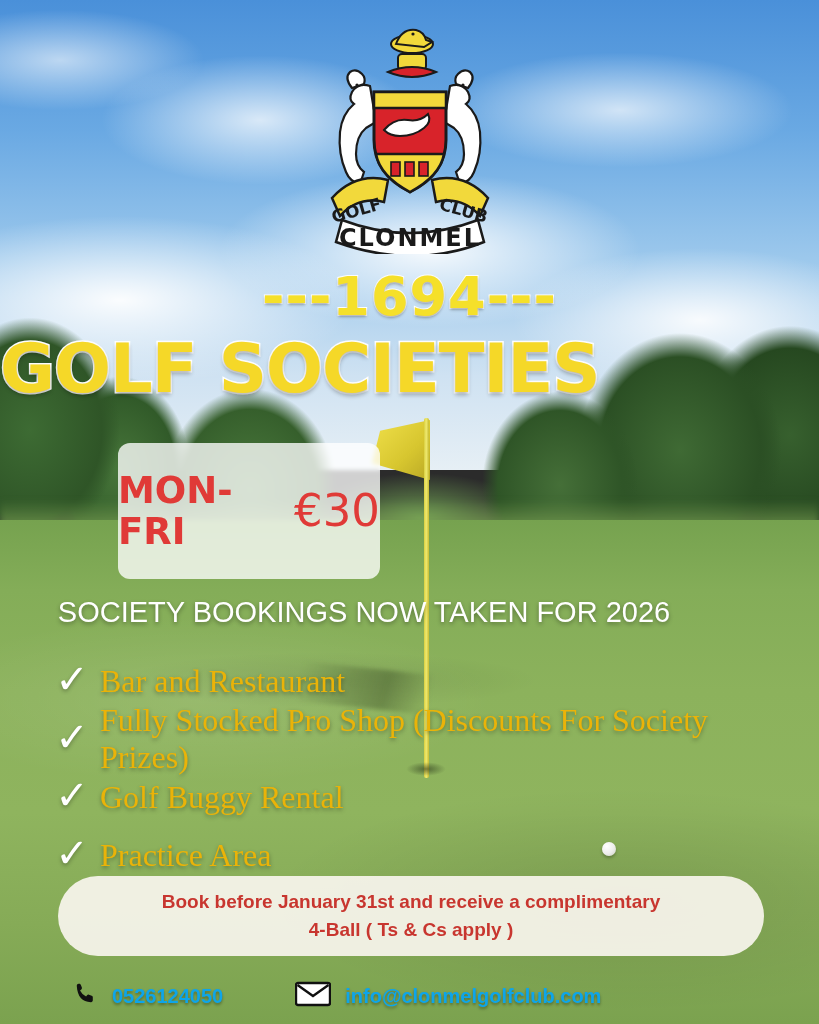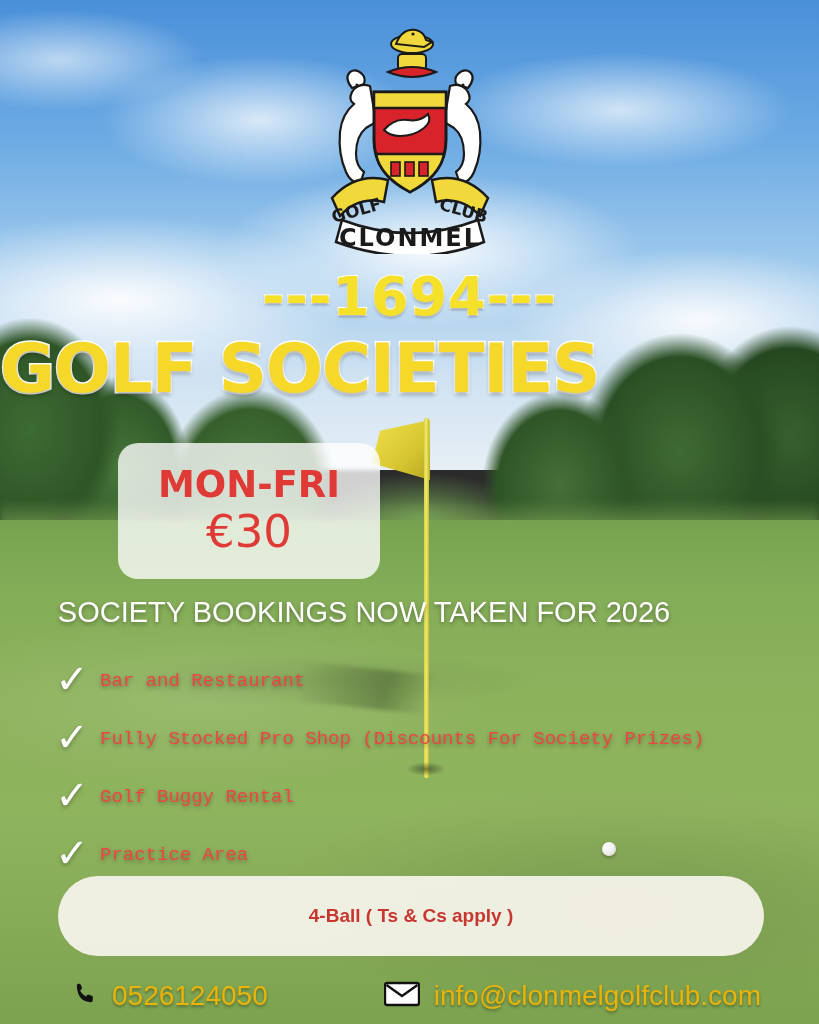--- a/index.html
+++ b/index.html
@@ -149,23 +149,23 @@
   .price-row {
     position: absolute;
     left: 118px; top: 443px;
     width: 584px; height: 136px;
     display: flex;
     justify-content: space-between;
   }
   .price-card {
     width: 262px; height: 136px;
     background: rgba(255,255,255,0.78);
-    border-radius: 20px;
-    display: flex;
-    flex-direction: column;
+    border-radius: 12px;
+    display: flex;
+    flex-direction: row;
     align-items: center;
     justify-content: center;
     backdrop-filter: blur(2px);
   }
   .price-card .days {
     font-family: "DejaVu Sans", sans-serif;
     font-weight: 700;
     font-size: 37px;
     color: #e03a37;
     letter-spacing: 0px;
@@ -208,23 +208,23 @@
     flex: 0 0 56px;
     color: #ffffff;
     font-size: 40px;
     line-height: 1;
     text-align: center;
     font-family: "DejaVu Sans", sans-serif;
     text-shadow: 0 2px 4px rgba(0,0,0,0.3);
     transform: translateY(-2px);
   }
   .feature .ftext {
-    font-family: Liberation Mono, monospace;
-    font-size: 19px;
-    color: #ef4444;
+    font-family: Liberation Serif, serif;
+    font-size: 32px;
+    color: #eab308;
     text-shadow: 0 2px 4px rgba(0,0,0,0.35);
   }
 
   
   .offer {
     position: absolute;
     left: 58px; top: 876px;
     width: 706px; height: 80px;
     background: rgba(248,245,238,0.92);
     border-radius: 40px;
@@ -247,26 +247,27 @@
     left: 0; top: 968px; width: 819px; height: 56px;
     display: flex;
     align-items: center;
   }
   .contact-item {
     display: flex;
     align-items: center;
     gap: 14px;
   }
   .contact-phone { margin-left: 72px; }
-  .contact-email { margin-left: 116px; }
+  .contact-email { margin-left: 72px; }
   .contact-text {
     font-family: "Liberation Sans", sans-serif;
-    font-size: 28px;
-    color: #eab308;
+    font-size: 20px;
+    color: #0ea5e9;
     text-shadow: 0 2px 3px rgba(0,0,0,0.35);
+    font-weight: bold;
   }
   .ico { display: block; }
 </style>
 </head>
 <body>
 
 <div class="poster">
 
   <div class="bg-sky"></div>
   <div class="bg-treeline"></div>
@@ -351,20 +352,21 @@
       <span class="tick">✓</span>
       <span class="ftext">Golf Buggy Rental</span>
     </div>
     <div class="feature">
       <span class="tick">✓</span>
       <span class="ftext">Practice Area</span>
     </div>
   </div>
 
   <div class="offer">
+    <div class="offer-line">Book before January 31st and receive a complimentary</div>
     <div class="offer-line">4-Ball ( Ts &amp; Cs apply )</div>
   </div>
 
   <div class="contact">
     <div class="contact-item contact-phone">
       <span class="ico">
         <svg width="26" height="26" viewBox="0 0 24 24">
           <path d="M6.6 2.5c.7 0 1.3.4 1.5 1l1 2.6c.2.6 0 1.3-.5 1.7l-1.2.9a12 12 0 0 0 5.6 5.6l.9-1.2c.4-.5 1.1-.7 1.7-.5l2.6 1c.6.2 1 .8 1 1.5v2.7c0 1-.8 1.8-1.8 1.7C9.5 19 4.9 14.4 4.4 4.3c0-1 .8-1.8 1.7-1.8z" fill="#111111"></path>
         </svg>
       </span>

